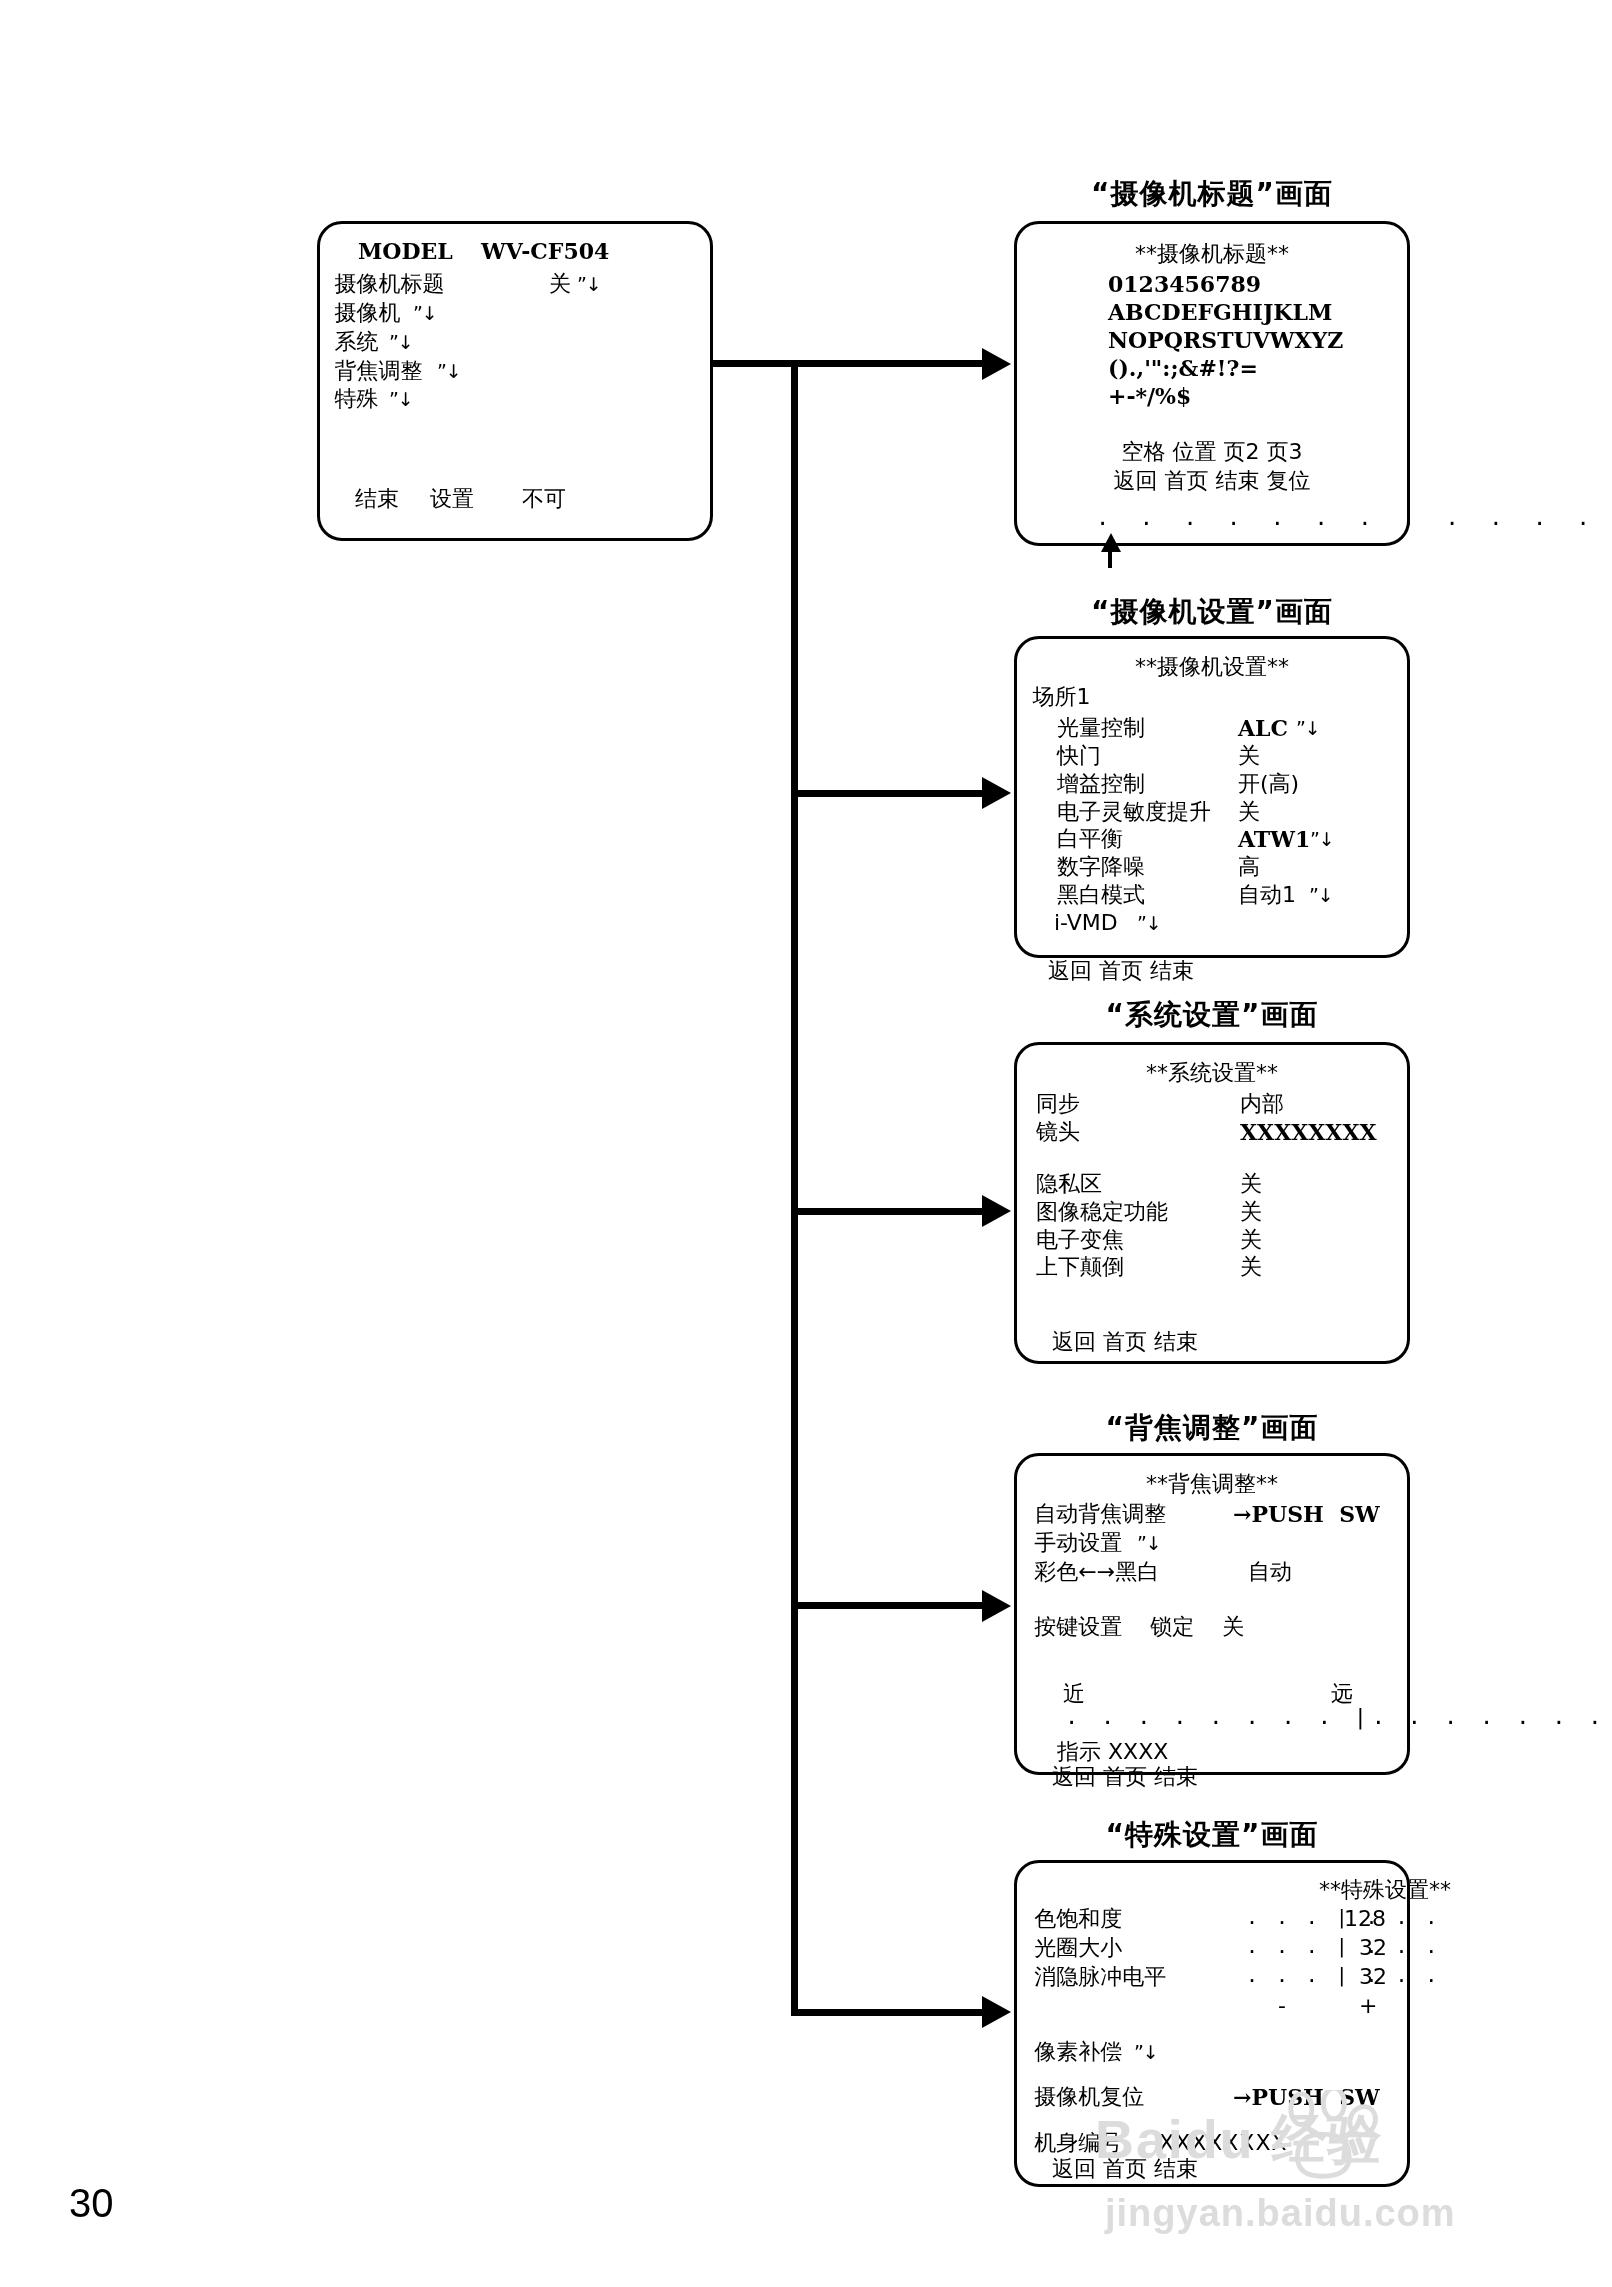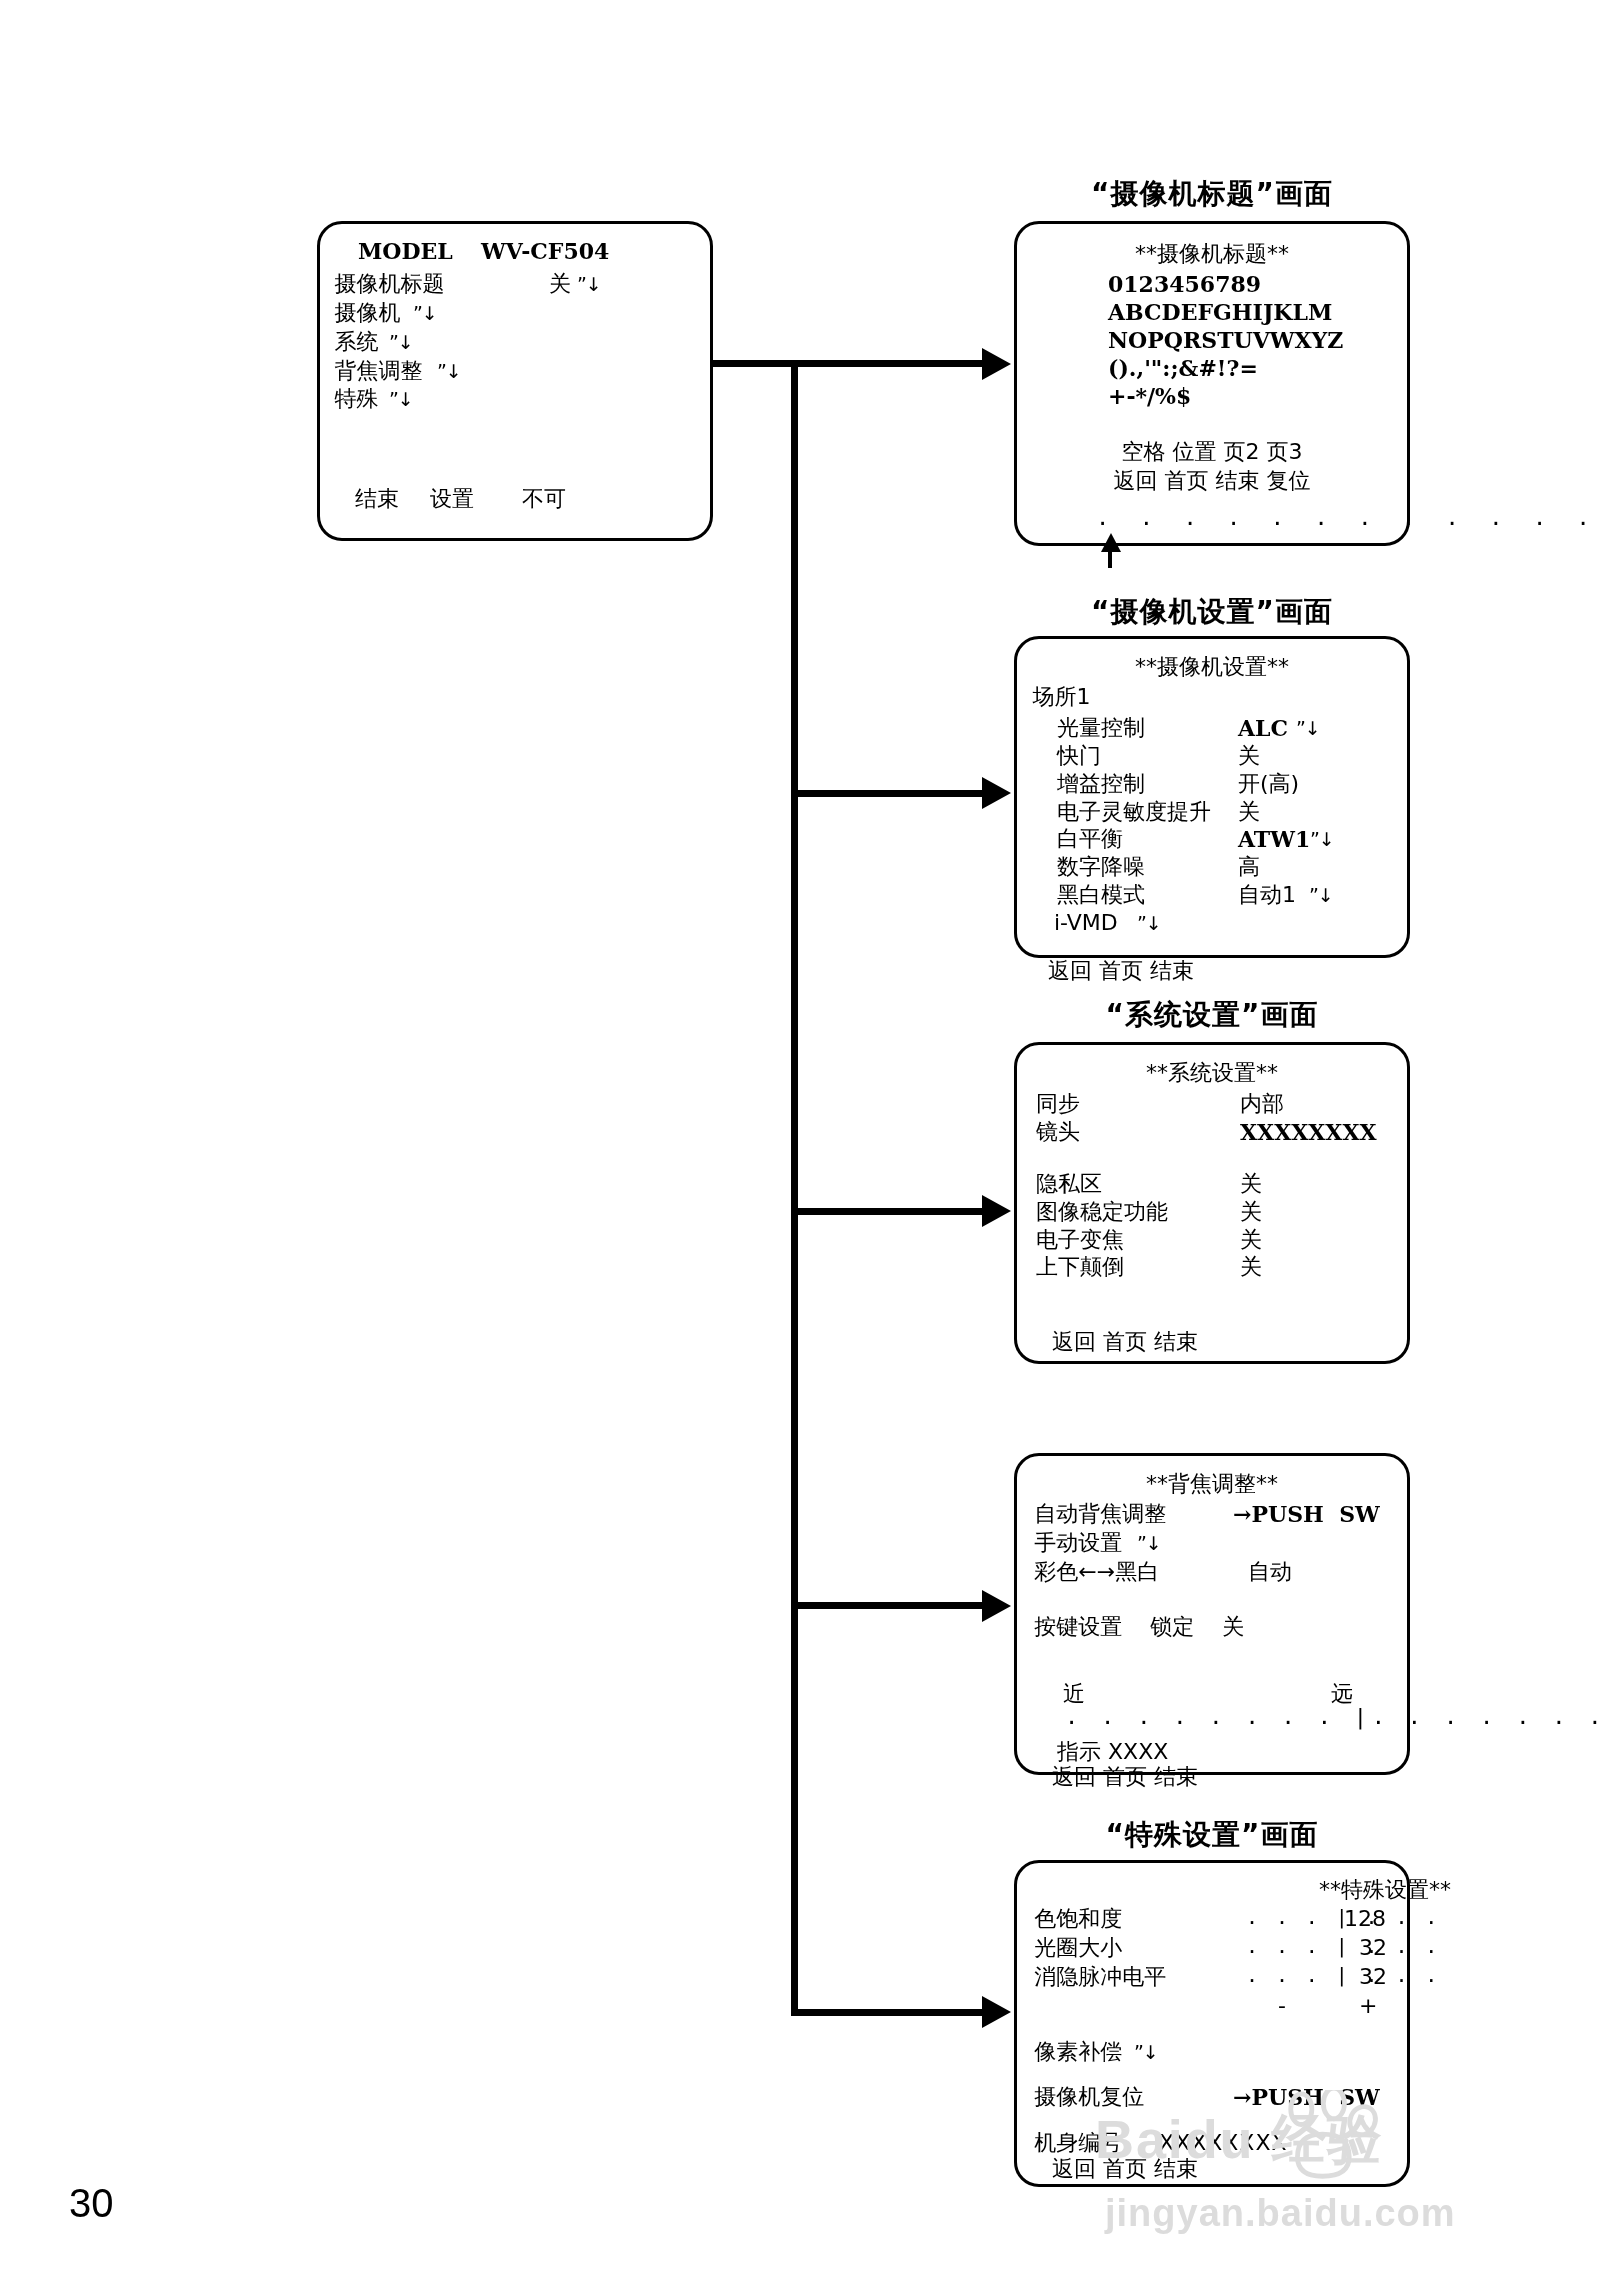--- a/index.html
+++ b/index.html
@@ -216,20 +216,21 @@
       <div class="row" style="left:19px;top:181px;">电子变焦</div>
       <div class="val" style="left:223px;top:181px;">关</div>
 
       <div class="row" style="left:19px;top:208px;">上下颠倒</div>
       <div class="val" style="left:223px;top:208px;">关</div>
 
       <div class="row" style="left:35px;top:283px;">返回 首页 结束</div>
     </div>
   </div>
 
+  <div class="caption" style="left:1014px;top:1409px;width:396px;">“背焦调整”画面</div>
 
   <div class="screen" style="left:1014px;top:1453px;width:396px;height:322px;">
     <div class="scr-body">
       <div class="osd" style="left:0;top:13.4px;width:100%;text-align:center;">**背焦调整**</div>
 
       <div class="row" style="left:17.3px;top:44px;">自动背焦调整</div>
       <div class="val serif" style="left:216px;top:44px;">→PUSH  SW</div>
 
       <div class="row" style="left:17.3px;top:73px;">手动设置</div>
       <div class="val sub" style="left:120px;top:73px;">”↓</div>

